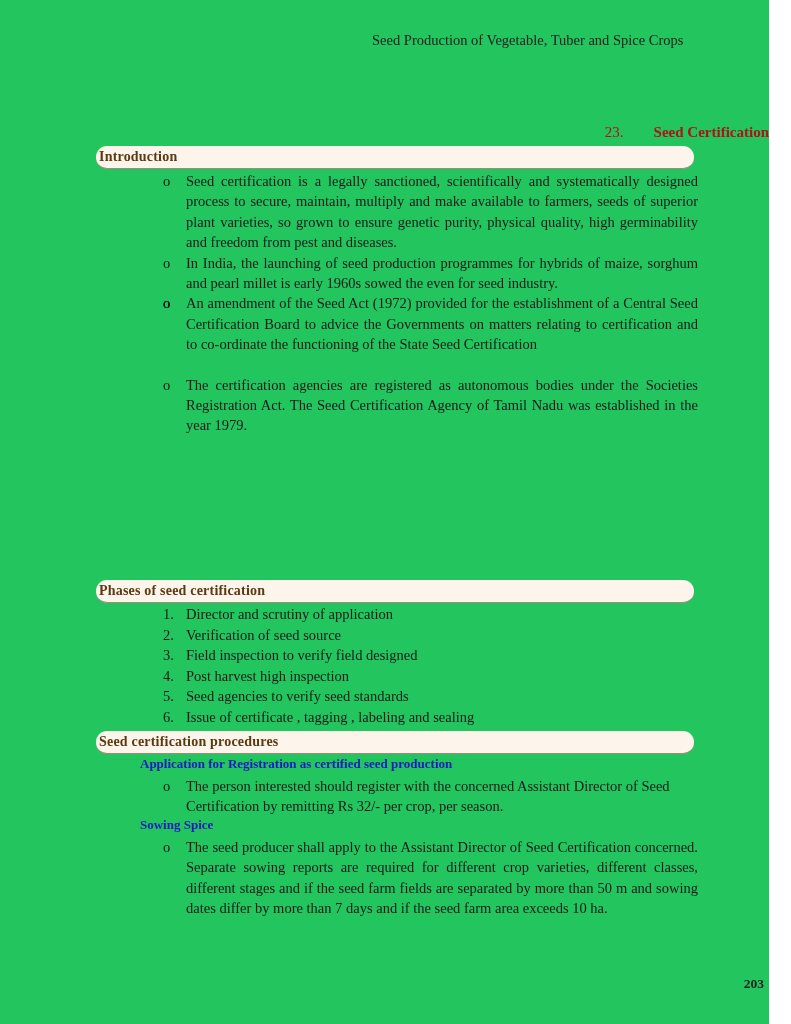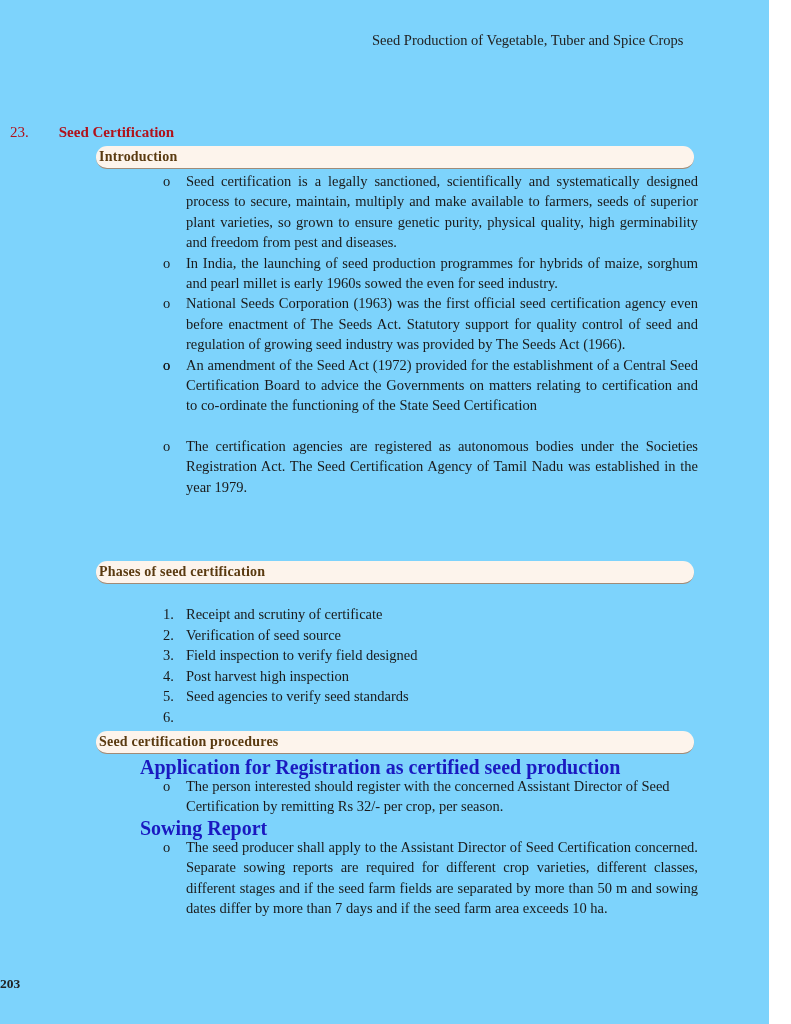--- a/index.html
+++ b/index.html
@@ -4,29 +4,29 @@
   <style>
     html, body { margin: 0; padding: 0; }
     body {
       width: 791px; height: 1024px; position: relative; overflow: hidden;
       background: #ffffff;
       font-family: "Liberation Serif", "DejaVu Serif", serif;
       color: #1a1a1a;
     }
     .page {
       position: absolute; left: 0; top: 0; width: 769px; height: 1024px;
-      background: #7dd3fc;
+      background: #22c55e;
     }
     .running-header {
       position: absolute; top: 32px; left: 372px;
       font-size: 14.5px; color: #222;
     }
     .chapter-title {
-      position: absolute; top: 124px; left: 0; width: 769px; text-align: left;
-      color: #b0121b; font-weight: bold; font-size: 15px; padding-left: 10px;
+      position: absolute; top: 124px; left: 0; width: 769px; text-align: right;
+      color: #b0121b; font-weight: bold; font-size: 15px;
     }
     .chapter-title .num { font-weight: normal; margin-right: 30px; }
     .section-bar {
       position: absolute; left: 96px; width: 598px; height: 22px;
       background: #fdf4ec; border-bottom: 1.5px solid #a08b78; border-radius: 11px;
     }
     .section-bar span {
       position: absolute; left: 3px; top: 3px;
       font-weight: bold; font-size: 14px; color: #5a3a10; letter-spacing: 0.2px;
     }
@@ -34,24 +34,24 @@
       position: absolute; left: 163px; width: 535px; font-size: 14.5px; line-height: 20.4px;
     }
     .bullet-item { position: relative; padding-left: 23px; text-align: justify; }
     .bullet-item .marker { position: absolute; left: 0; top: 0; }
     .num-list {
       position: absolute; left: 163px; width: 535px; font-size: 14.5px; line-height: 20.6px;
     }
     .num-item { position: relative; padding-left: 23px; }
     .num-item .marker { position: absolute; left: 0; top: 0; }
     .subheading {
-      position: absolute; left: 140px; font-weight: bold; color: #1a1ac0; font-size: 20px;
+      position: absolute; left: 140px; font-weight: bold; color: #1a1ac0; font-size: 13px;
     }
     .page-number {
-      position: absolute; top: 976px; left: 0; width: 764px; text-align: left;
+      position: absolute; top: 976px; left: 0; width: 764px; text-align: right;
       font-size: 13.5px; color: #222; font-weight: bold;
     }
   </style>
 </head>
 <body>
 
 <div class="page">
 
   <div class="running-header">Seed Production of Vegetable, Tuber and Spice Crops</div>
 
@@ -67,79 +67,79 @@
     <div class="bullet-item">
       <span class="marker">o</span>
       <span>Seed certification is a legally sanctioned, scientifically and systematically designed process to secure, maintain, multiply and make available to farmers, seeds of superior plant varieties, so grown to ensure genetic purity, physical quality, high germinability and freedom from pest and diseases.</span>
     </div>
     <div class="bullet-item">
       <span class="marker">o</span>
       <span>In India, the launching of seed production programmes for hybrids of maize, sorghum and pearl millet is early 1960s sowed the even for seed industry.</span>
     </div>
     <div class="bullet-item">
       <span class="marker">o</span>
-      <span>National Seeds Corporation (1963) was the first official seed certification agency even before enactment of The Seeds Act. Statutory support for quality control of seed and regulation of growing seed industry was provided by The Seeds Act (1966).</span>
     </div>
     <div class="bullet-item">
       <span class="marker">o</span>
     </div>
     <div class="bullet-item">
       <span class="marker">o</span>
       <span>An amendment of the Seed Act (1972) provided for the establishment of a Central Seed Certification Board to advice the Governments on matters relating to certification and to co-ordinate the functioning of the State Seed Certification</span>
     </div>
     <div class="bullet-item" style="margin-top:20px;">
       <span class="marker">o</span>
       <span>The certification agencies are registered as autonomous bodies under the Societies Registration Act. The Seed Certification Agency of Tamil Nadu was established in the year 1979.</span>
     </div>
   </div>
 
-  <div class="section-bar" style="top:561px;">
+  <div class="section-bar" style="top:580px;">
     <span>Phases of seed certification</span>
   </div>
 
   <div class="num-list" style="top:604px;">
     <div class="num-item">
       <span class="marker">1.</span>
-      <span>Receipt and scrutiny of certificate</span>
+      <span>Director and scrutiny of application</span>
     </div>
     <div class="num-item">
       <span class="marker">2.</span>
       <span>Verification of seed source</span>
     </div>
     <div class="num-item">
       <span class="marker">3.</span>
       <span>Field inspection to verify field designed</span>
     </div>
     <div class="num-item">
       <span class="marker">4.</span>
       <span>Post harvest high inspection</span>
     </div>
     <div class="num-item">
       <span class="marker">5.</span>
       <span>Seed agencies to verify seed standards</span>
     </div>
     <div class="num-item">
       <span class="marker">6.</span>
+      <span>Issue of certificate , tagging , labeling and sealing</span>
     </div>
   </div>
 
   <div class="section-bar" style="top:731px;">
     <span>Seed certification procedures</span>
   </div>
 
   <div class="subheading" style="top:756px;">Application for Registration as certified seed production</div>
 
   <div class="bullet-block" style="top:776px;">
     <div class="bullet-item" style="text-align:left;">
       <span class="marker">o</span>
       <span>The person interested should register with the concerned Assistant Director of Seed Certification by remitting Rs 32/- per crop, per season.</span>
     </div>
   </div>
 
-  <div class="subheading" style="top:817px;">Sowing Report</div>
+  <div class="subheading" style="top:817px;">Sowing Spice</div>
 
   <div class="bullet-block" style="top:837px;">
     <div class="bullet-item">
       <span class="marker">o</span>
       <span>The seed producer shall apply to the Assistant Director of Seed Certification concerned. Separate sowing reports are required for different crop varieties, different classes, different stages and if the seed farm fields are separated by more than 50 m and sowing dates differ by more than 7 days and if the seed farm area exceeds 10 ha.</span>
     </div>
   </div>
 
   <div class="page-number">203</div>
 </div>

